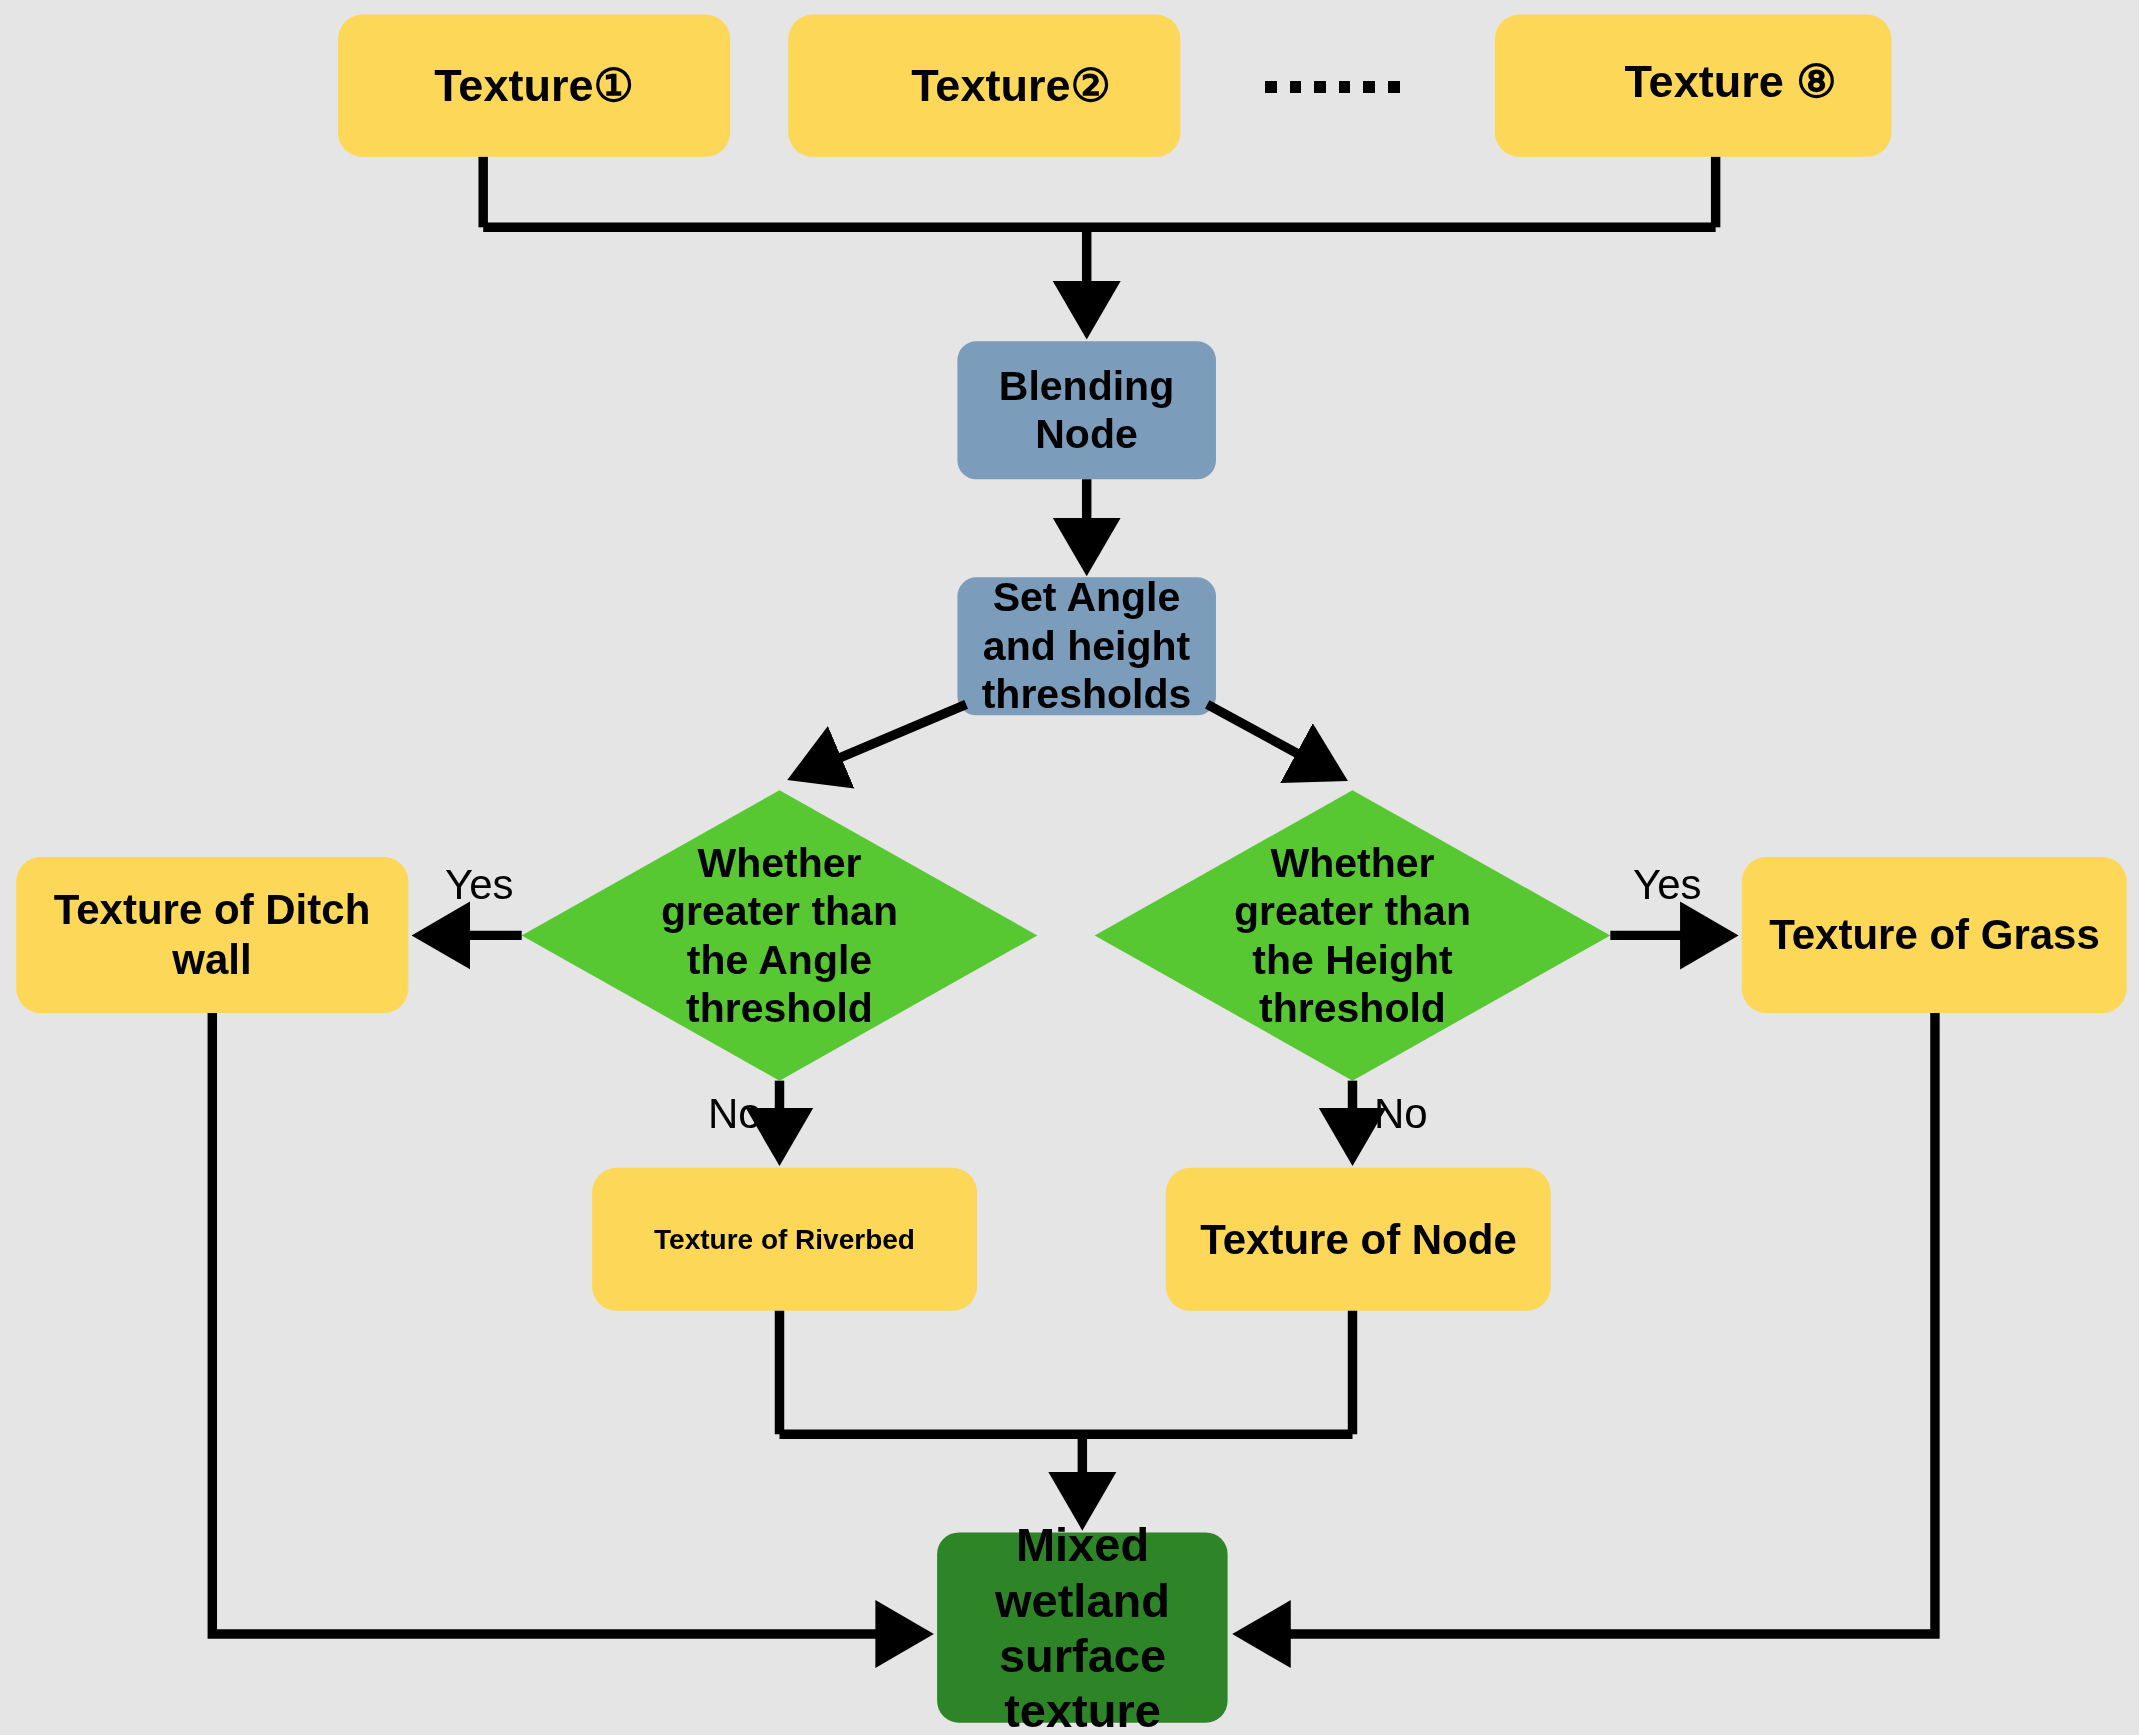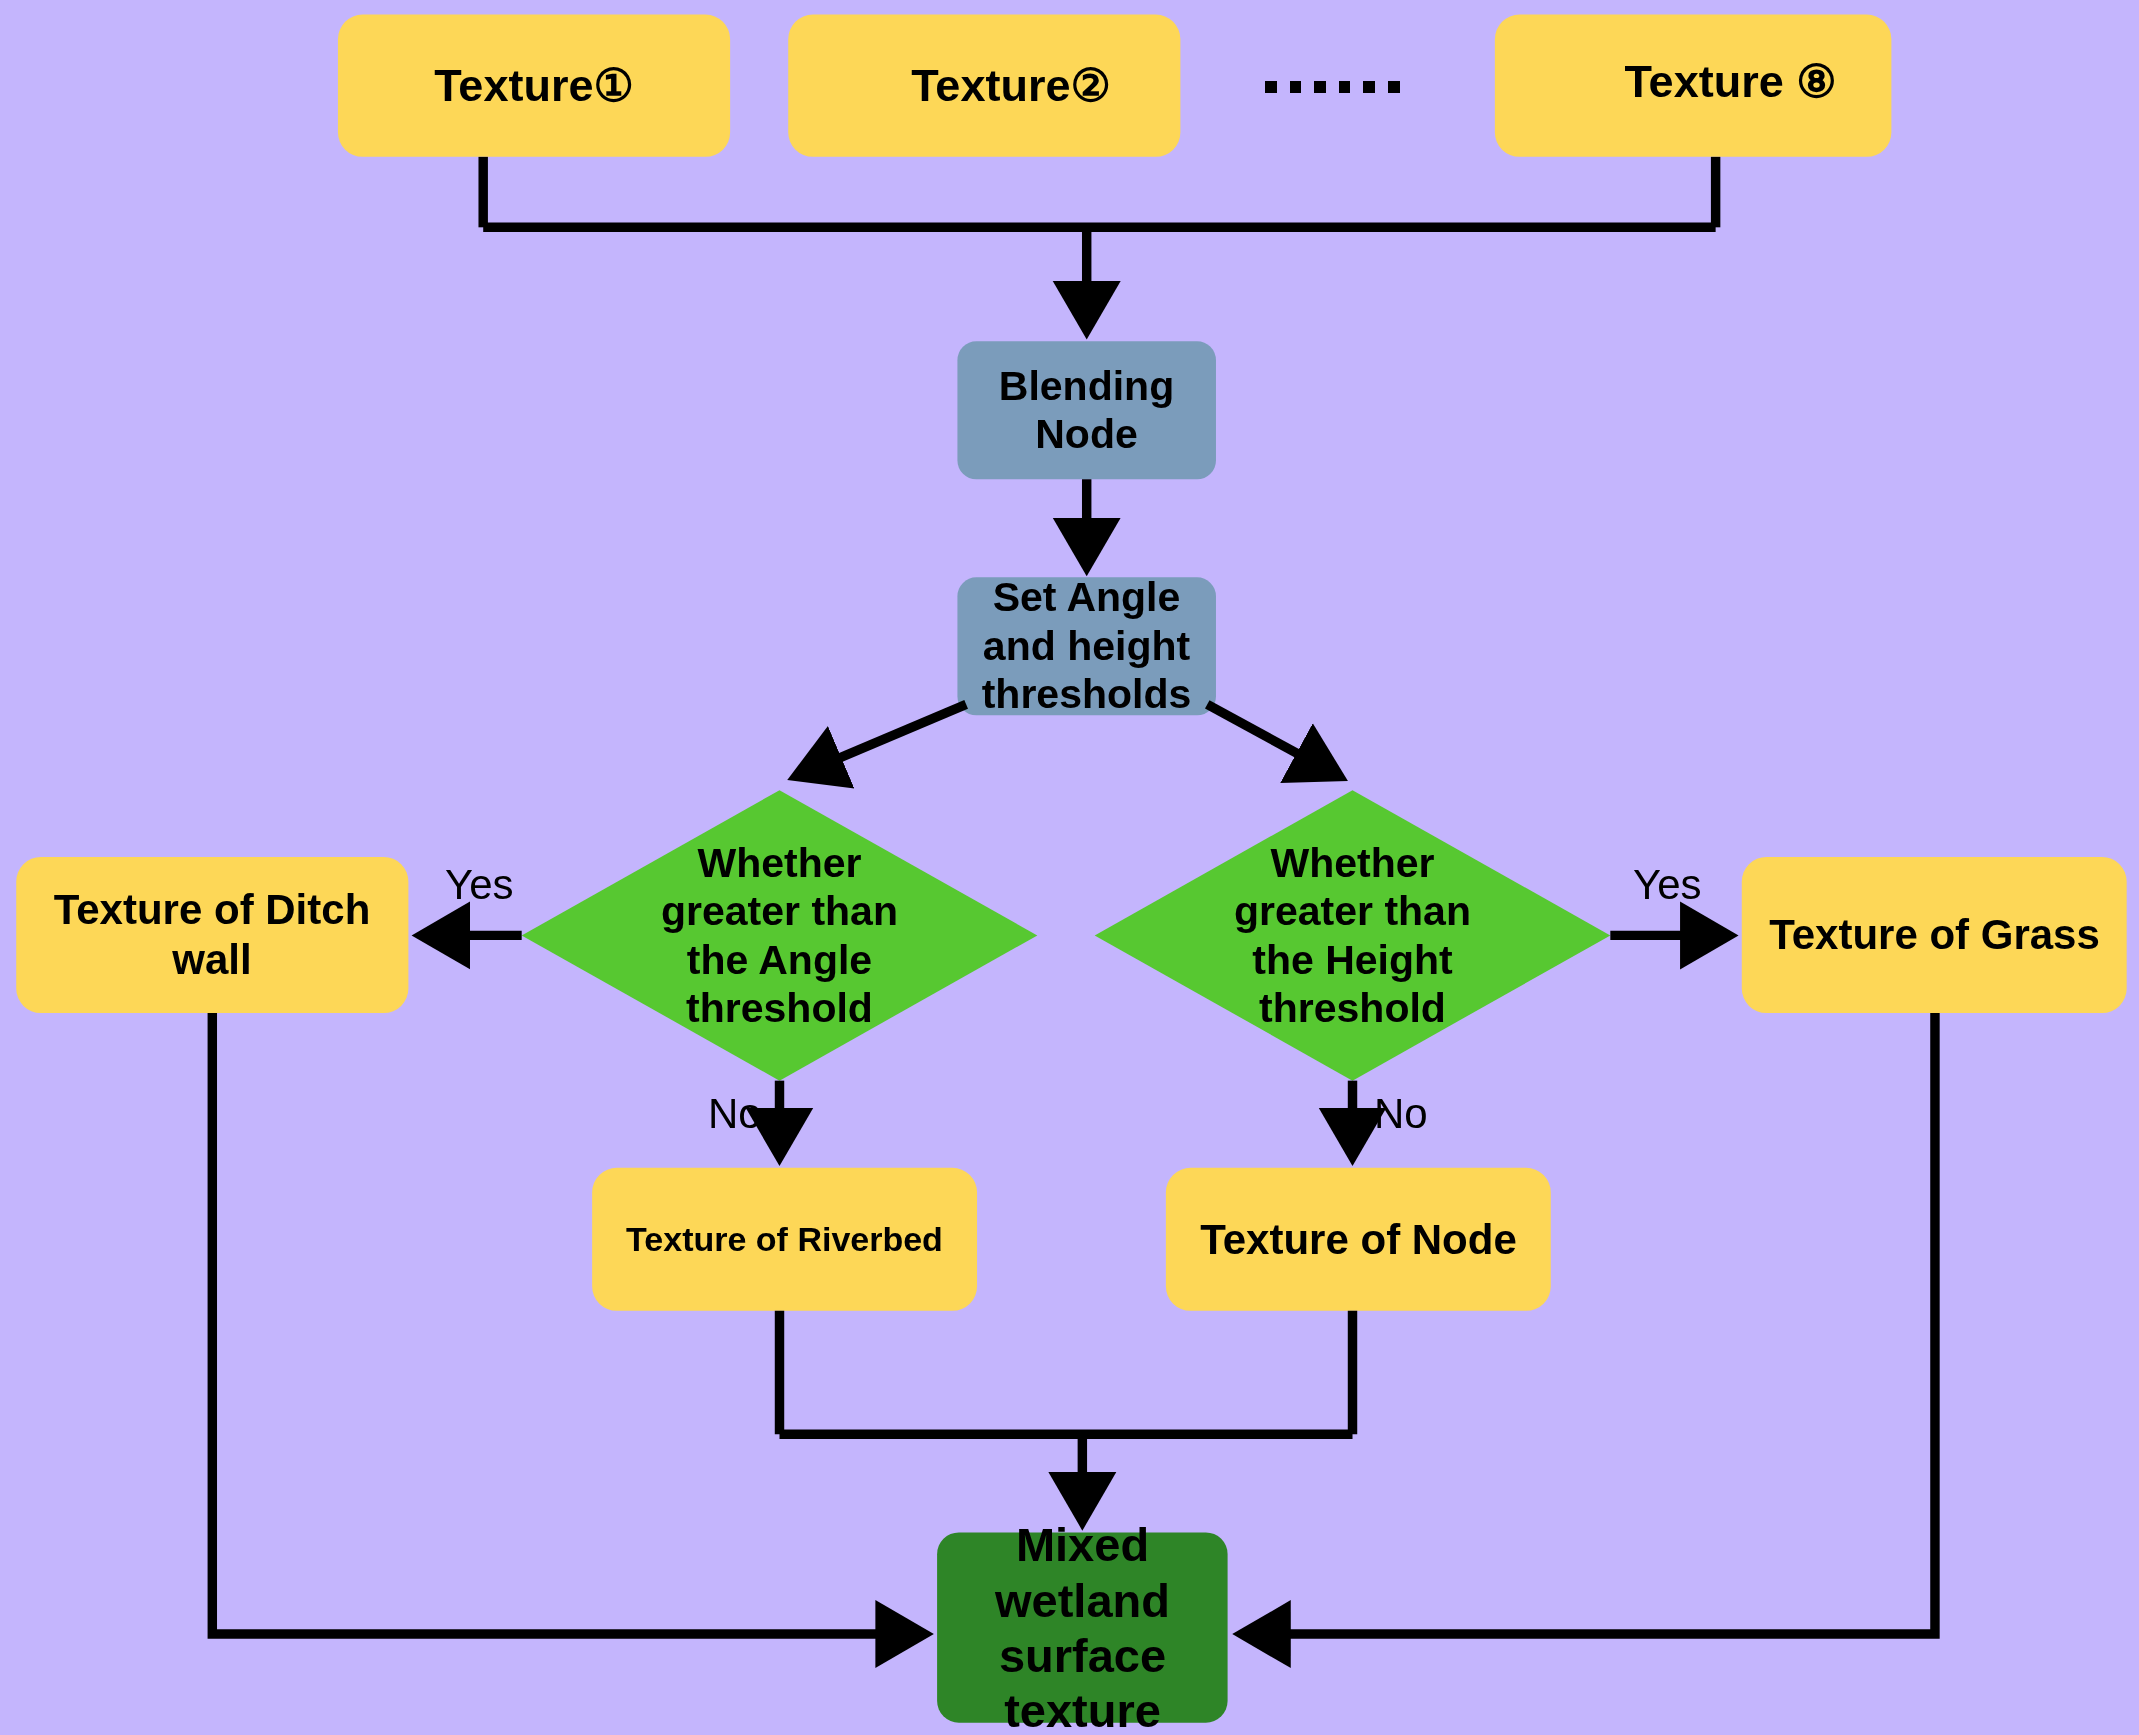--- a/index.html
+++ b/index.html
@@ -8,21 +8,21 @@
     padding: 0;
     background: #ffffff;
   }
   body {
     font-family: "Liberation Sans", sans-serif;
   }
   #canvas {
     position: relative;
     width: 2140px;
     height: 1735px;
-    background: #c4b5fd;
+    background: #e5e5e5;
     overflow: hidden;
   }
   svg.flow {
     position: absolute;
     top: 0;
     left: 0;
     width: 2140px;
     height: 1735px;
   }
   
@@ -160,21 +160,21 @@
   <div class="edge-label" style="left:708px; top:1093px;">No</div>
 
   <div class="edge-label" style="left:1633px; top:864px;">Yes</div>
 
   <div class="edge-label" style="left:1374px; top:1093px;">No</div>
 
   <div class="node-label" style="left:16px; top:857px; width:392px; height:156px; font-size:42px;">Texture of Ditch wall</div>
 
   <div class="node-label" style="left:1742px; top:857px; width:385px; height:156px; font-size:42px;">Texture of Grass</div>
 
-  <div class="node-label" style="left:592px; top:1168px; width:385px; height:143px; font-size:34px;">Texture of Riverbed</div>
+  <div class="node-label" style="left:592px; top:1168px; width:385px; height:143px; font-size:28px;">Texture of Riverbed</div>
 
   <div class="node-label" style="left:1166px; top:1168px; width:385px; height:143px; font-size:42px;">Texture of Node</div>
 
   <div class="node-label" style="left:937px; top:1533px; width:291px; height:190px; font-size:47px;">Mixed wetland
 surface texture</div>
 
 </div>
 
 
 </body></html>

